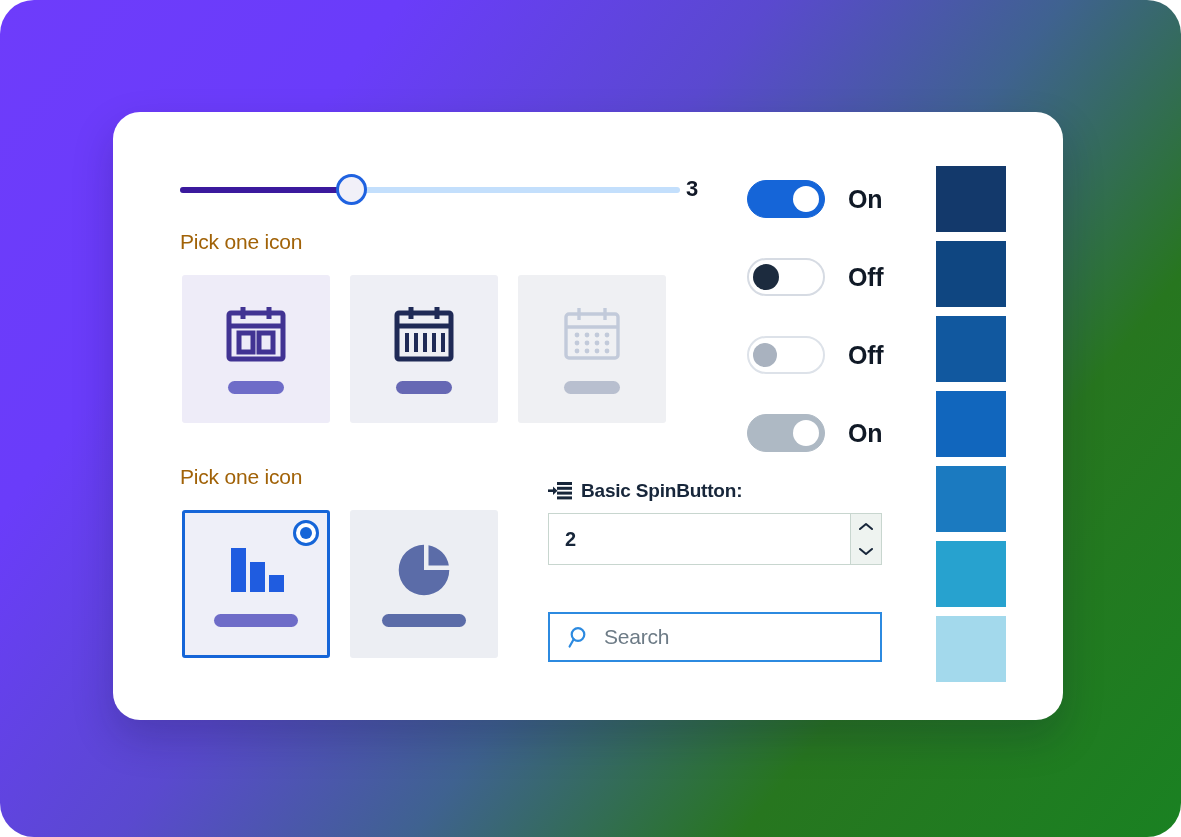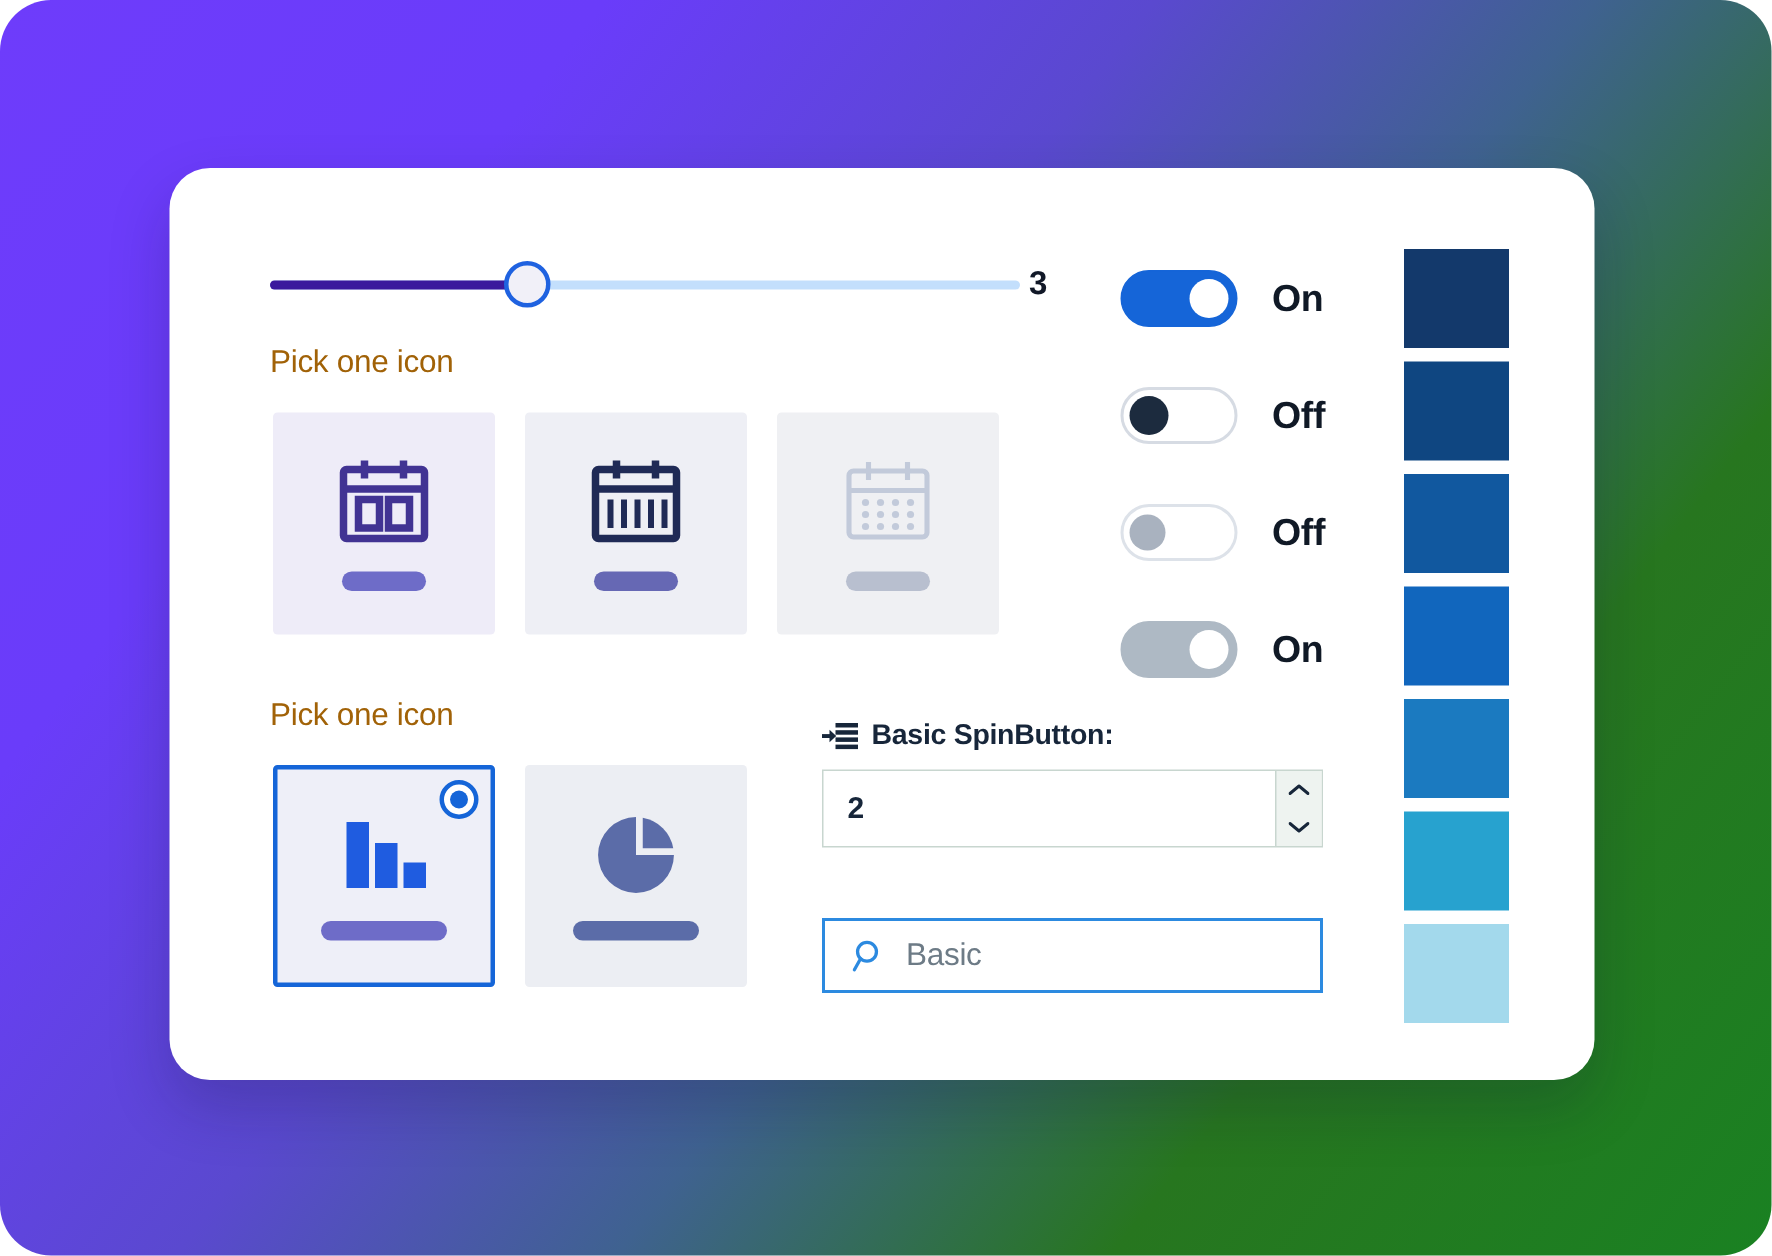--- a/index.html
+++ b/index.html
@@ -522,21 +522,21 @@
           </div>
         </div>
       </div>
     </div>
 
     <div class="search-box">
       <svg width="25" height="25" viewBox="0 0 25 25">
         <circle cx="11" cy="9.5" r="6.3" fill="none" stroke="#2c8ae0" stroke-width="2.2"></circle>
         <line x1="6.7" y1="14.2" x2="2.6" y2="21.5" stroke="#2c8ae0" stroke-width="2.2" stroke-linecap="round"></line>
       </svg>
-      <span class="search-placeholder">Basic</span>
+      <span class="search-placeholder">Search</span>
     </div>
 
     <div class="swatch-col">
       <div class="swatch" style="background:#13396b"></div>
       <div class="swatch" style="background:#0f4681"></div>
       <div class="swatch" style="background:#11589f"></div>
       <div class="swatch" style="background:#1166bd"></div>
       <div class="swatch" style="background:#1b7ac0"></div>
       <div class="swatch" style="background:#27a2cf"></div>
       <div class="swatch" style="background:#a3d9ec"></div>

